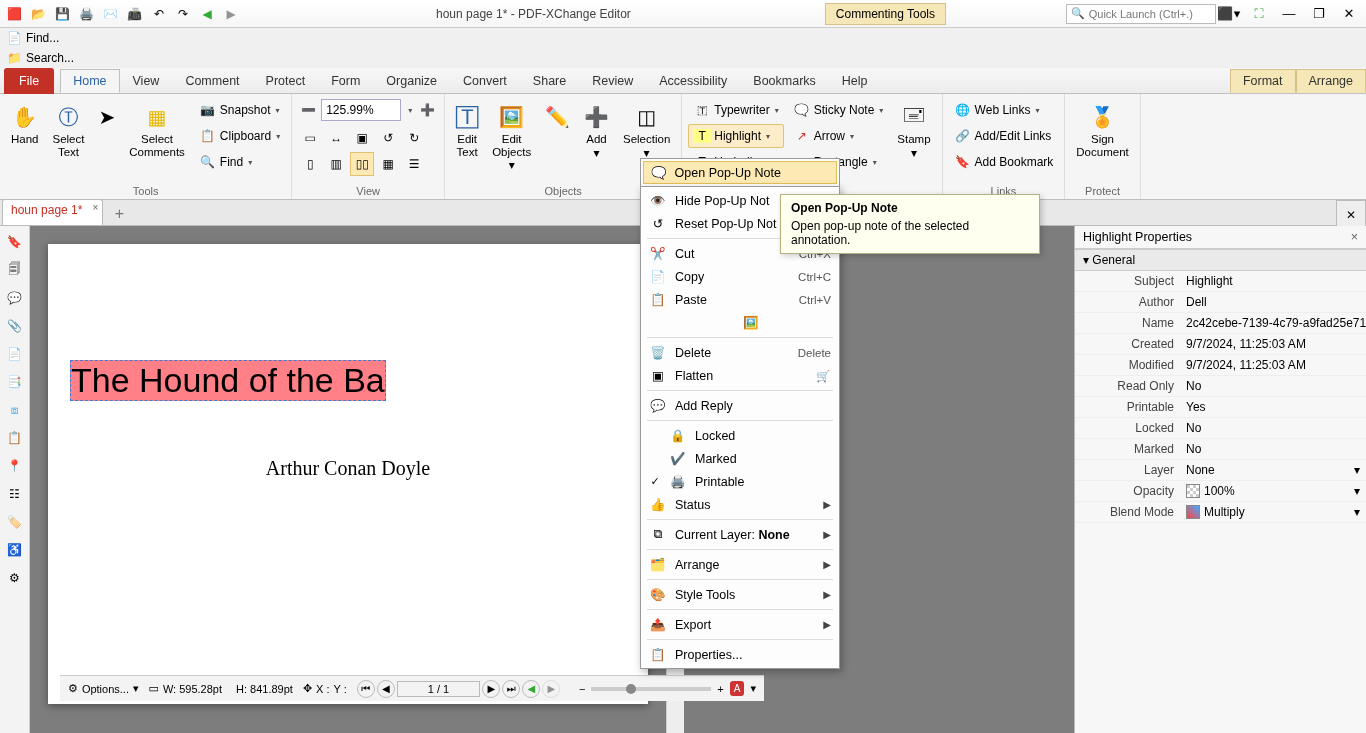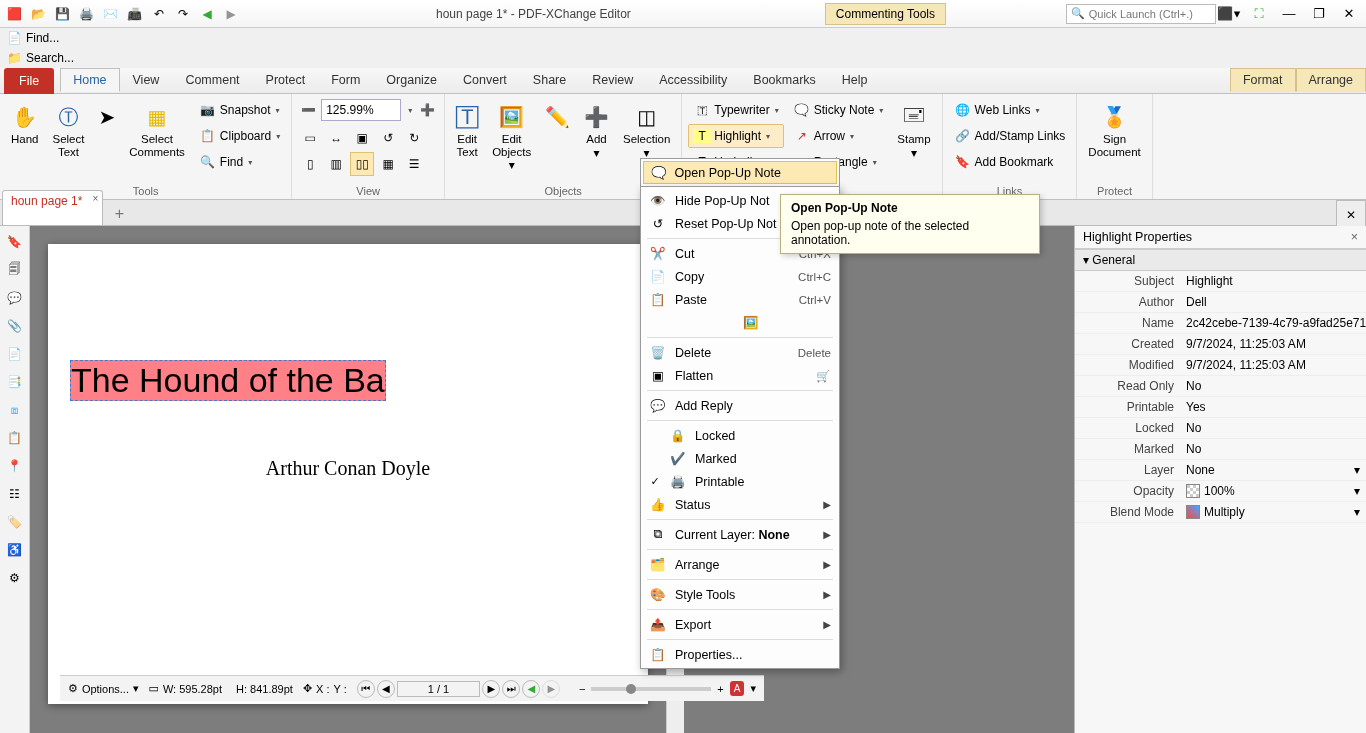--- a/index.html
+++ b/index.html
@@ -10,21 +10,21 @@
   .title-bar .qat { display: flex; align-items: center; gap: 2px; }
   .title-bar .qat-btn { width: 22px; height: 22px; display: flex; align-items: center; justify-content: center; cursor: pointer; }
   .title-bar .title-text { flex: 1; text-align: center; font-size: 12px; color: #444; }
   .title-bar .commenting-tab { background: #f5e7b8; border: 1px solid #d4c28a; padding: 3px 10px; font-size: 12px; }
   .title-bar .win-controls { display: flex; align-items: center; gap: 4px; }
   .title-bar .quicklaunch { border: 1px solid #bbb; background: #fff; height: 20px; width: 150px; font-size: 11px; padding: 0 4px; color: #777; display: flex; align-items: center; }
   .title-bar .win-btn { width: 26px; height: 22px; display: flex; align-items: center; justify-content: center; cursor: pointer; font-size: 13px; }
   .find-row .find-btn { display: flex; align-items: center; gap: 4px; padding: 2px 6px; border: 1px solid transparent; cursor: pointer; font-size: 12px;}
 
   
-  .tabs-row { height: 26px; display: flex; align-items: flex-start; padding-left: 4px; background: linear-gradient(to bottom,#f7f7f7,#ececec); border-bottom: 1px solid #c0c0c0;}
+  .tabs-row { height: 26px; display: flex; align-items: center; padding-left: 4px; background: linear-gradient(to bottom,#f7f7f7,#ececec); border-bottom: 1px solid #c0c0c0;}
   .tab { padding: 4px 12px; font-size: 12.5px; color: #333; cursor: pointer; border: 1px solid transparent; }
   .tab.file { background: #c33025; color: #fff; border-radius: 3px 3px 0 0; margin-right: 6px; padding: 5px 14px;}
   .tab.active { background: #f5f5f5; border: 1px solid #c0c0c0; border-bottom: 1px solid #f5f5f5; color: #2a63a8; }
   .tab.context { background: #f5e7b8; border: 1px solid #d4c28a; border-bottom: 1px solid #f5e7b8; }
 
   
   .ribbon { height: 106px; background: #f5f5f5; border-bottom: 1px solid #bfbfbf; display: flex; position: relative;}
   .ribbon-group { border-right: 1px solid #ddd; padding: 4px 6px 2px 6px; display: flex; flex-direction: column; }
   .ribbon-group .rg-body { flex: 1; display: flex; gap: 4px; align-items: flex-start; }
   .ribbon-group .rg-label { text-align: center; font-size: 11px; color: #666; padding-top: 2px;}
@@ -37,21 +37,21 @@
   .rrow .lbl { font-size: 12px;}
   .rrow .dd { font-size: 8px; color: #555; margin-left: 2px;}
   .highlight-sel { background: #fdecc8; border-color: #e2c170 !important;}
   .zoom-box { display: flex; align-items: center; gap: 2px;}
   .zoom-box input { width: 80px; height: 22px; border: 1px solid #aac; font-size: 12px; padding: 0 4px;}
   .icongrid { display: grid; grid-template-columns: repeat(5, 24px); grid-auto-rows: 24px; gap: 2px;}
   .icongrid .ig { border: 1px solid transparent; display:flex; align-items:center; justify-content:center; cursor:pointer;}
 
   
   .doc-tabs { height: 26px; background: #e8e8e8; border-bottom: 1px solid #bbb; display: flex; align-items: flex-end; padding-left: 2px;}
-  .doc-tab { background: #fff; border: 1px solid #bbb; border-bottom: none; padding: 3px 20px 17px 8px; font-size: 12px; position: relative; color: #c33025; border-radius: 3px 3px 0 0;}
+  .doc-tab { background: #fff; border: 1px solid #bbb; border-bottom: none; padding: 3px 20px 8px 8px; font-size: 12px; position: relative; color: #c33025; border-radius: 3px 3px 0 0;}
   .doc-tab .x { position: absolute; right: 4px; top: 2px; font-size: 10px; color: #666; cursor: pointer;}
   .doc-add { width: 24px; height: 22px; display: flex; align-items: center; justify-content: center; margin-left: 4px; cursor: pointer; font-size: 16px; color: #777;}
 
   
   .workspace { display: flex; height: calc(733px - 28px - 26px - 106px - 26px - 36px); }
   .left-rail { width: 30px; background: #f3f3f3; border-right: 1px solid #ccc; display: flex; flex-direction: column; align-items: center; padding-top: 6px; gap: 8px;}
   .left-rail .lr { width: 20px; height: 20px; display: flex; align-items: center; justify-content: center; cursor: pointer;}
   .doc-area { flex: 1; background: #7d7d7d; position: relative; overflow: hidden; display:flex;}
   .paper { background: #fff; margin: 18px; width: 600px; height: 460px; box-shadow: 0 2px 8px rgba(0,0,0,.4); position: relative; padding: 10px;}
   .paper .h-title { font-family: Georgia, serif; font-size: 34px; padding: 6px 12px; margin-top: 100px; }
@@ -304,21 +304,21 @@
   <div class="ribbon-group">
     <div class="rg-body">
       <div class="rstack">
         <div class="rrow">
             <span class="ic">🌐</span>
             <span class="lbl">Web Links</span>
             <span class="dd">▾</span>
           </div>
         <div class="rrow">
             <span class="ic">🔗</span>
-            <span class="lbl">Add/Stamp Links</span>
+            <span class="lbl">Add/Edit Links</span>
           </div>
         <div class="rrow">
             <span class="ic">🔖</span>
             <span class="lbl">Add Bookmark</span>
           </div>
       </div>
     </div>
     <div class="rg-label">Links</div>
   </div>
 

